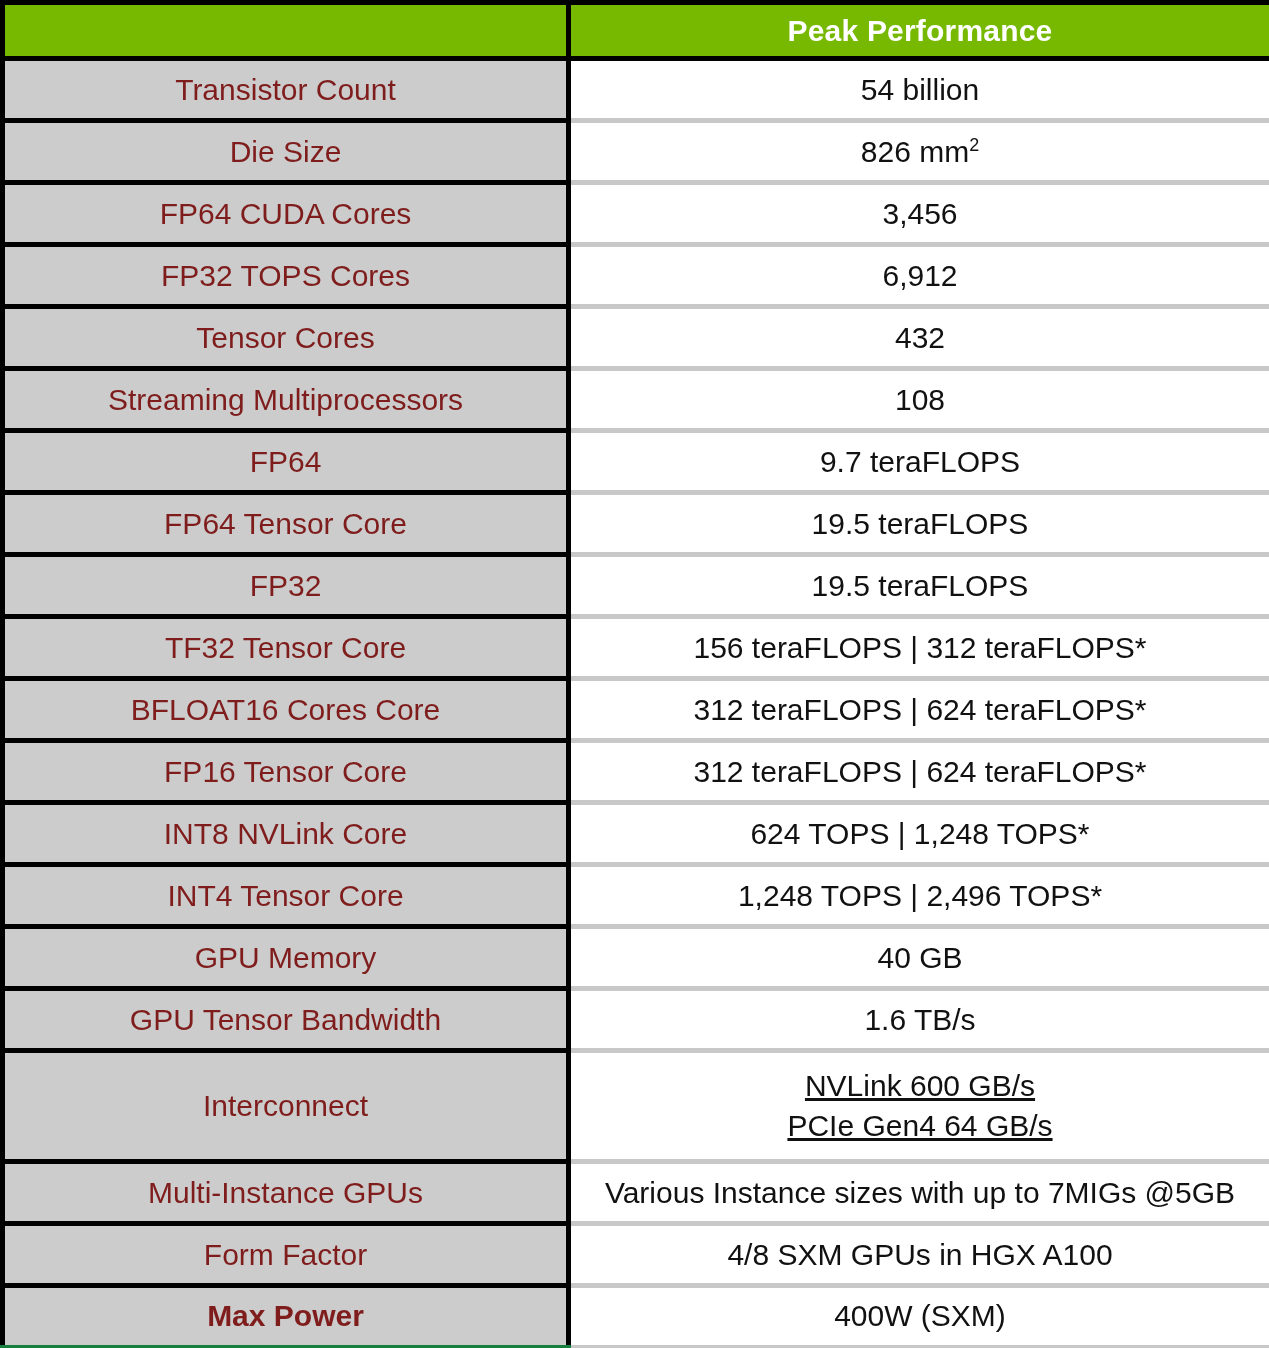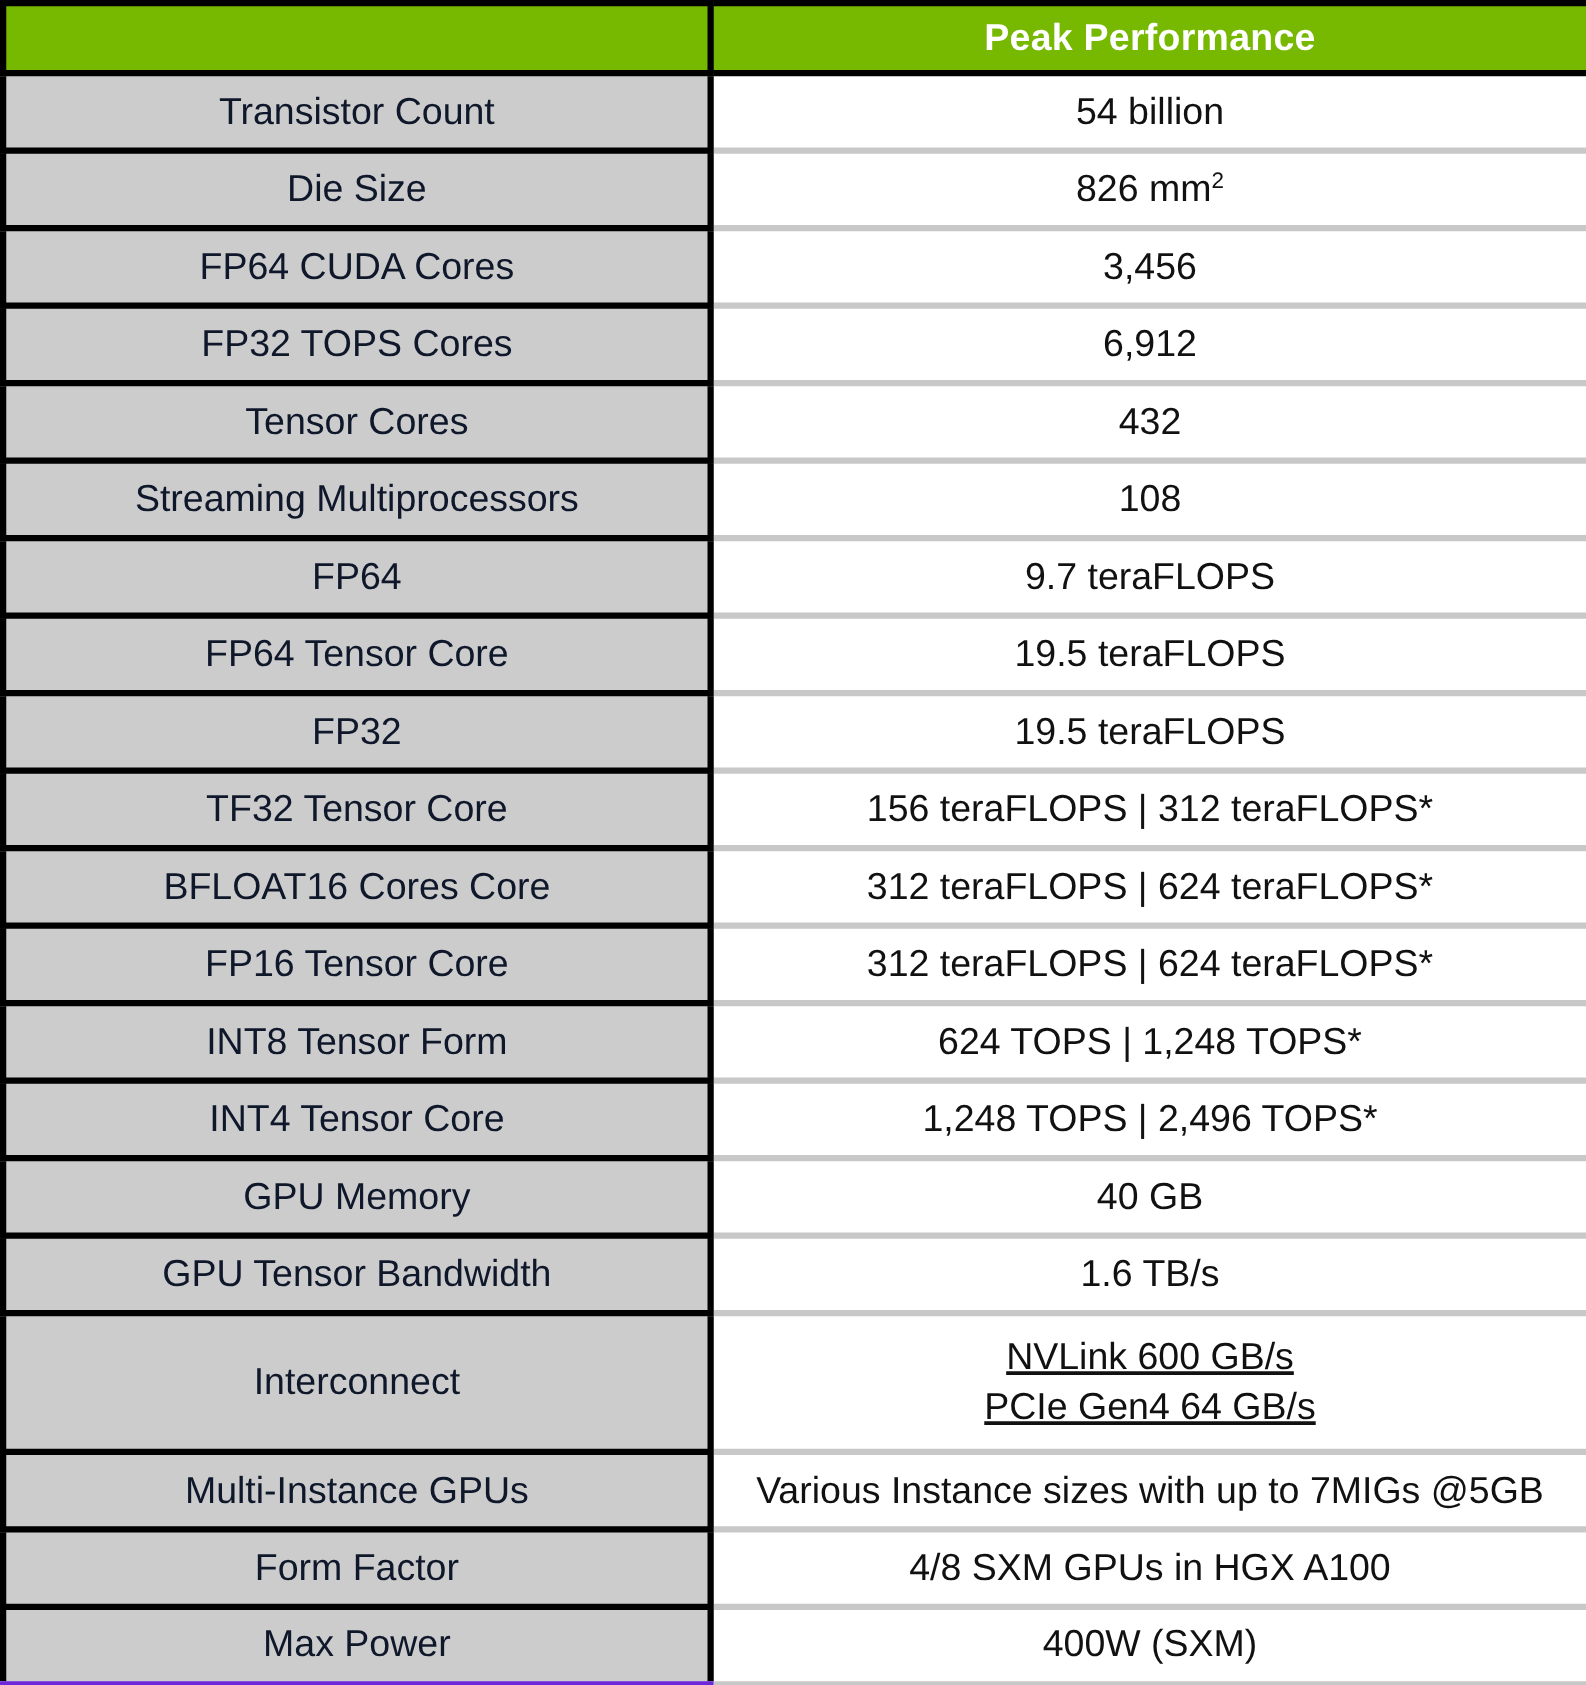--- a/index.html
+++ b/index.html
@@ -48,21 +48,21 @@
     font-size: 30px;
     font-weight: bold;
     letter-spacing: 0.2px;
     line-height: 46px;
     vertical-align: middle;
   }
 
   
   td.cell-label {
     background: #cccccc;
-    color: #0f172a;
+    color: #7f1d1d;
     text-align: center;
     vertical-align: middle;
     font-size: 30px;
     padding: 0 8px;
     border-left: 5px solid #000000;
     border-right: 5px solid #000000;
     border-bottom: 5px solid #000000;
     box-sizing: border-box;
     white-space: nowrap;
   }
@@ -81,21 +81,22 @@
 
   tr.row-tall td.cell-label,
   tr.row-tall td.cell-value {
     height: 111px;
   }
   tr.row-std td.cell-label,
   tr.row-std td.cell-value {
     height: 62px;
   }
   tr.row-last td.cell-label {
-    border-bottom: 6px solid #6d28d9;
+    border-bottom: 6px solid #15803d;
+    font-weight: bold;
   }
   tr.row-last td.cell-value {
     border-bottom: 6px solid #c8c8c8;
   }
 
   .value-line { display: block; line-height: 1.35; text-decoration: underline; }
   .tight { font-size: 29px; }
   sup { font-size: 0.6em; vertical-align: super; line-height: 0; }
 </style>
 </head>
@@ -155,21 +156,21 @@
     </tr>
     <tr class="row-std">
       <td class="cell-label">BFLOAT16 Cores Core</td>
       <td class="cell-value">312 teraFLOPS | 624 teraFLOPS*</td>
     </tr>
     <tr class="row-std">
       <td class="cell-label">FP16 Tensor Core</td>
       <td class="cell-value">312 teraFLOPS | 624 teraFLOPS*</td>
     </tr>
     <tr class="row-std">
-      <td class="cell-label">INT8 Tensor Form</td>
+      <td class="cell-label">INT8 NVLink Core</td>
       <td class="cell-value">624 TOPS | 1,248 TOPS*</td>
     </tr>
     <tr class="row-std">
       <td class="cell-label">INT4 Tensor Core</td>
       <td class="cell-value">1,248 TOPS | 2,496 TOPS*</td>
     </tr>
     <tr class="row-std">
       <td class="cell-label">GPU Memory</td>
       <td class="cell-value">40 GB</td>
     </tr>

